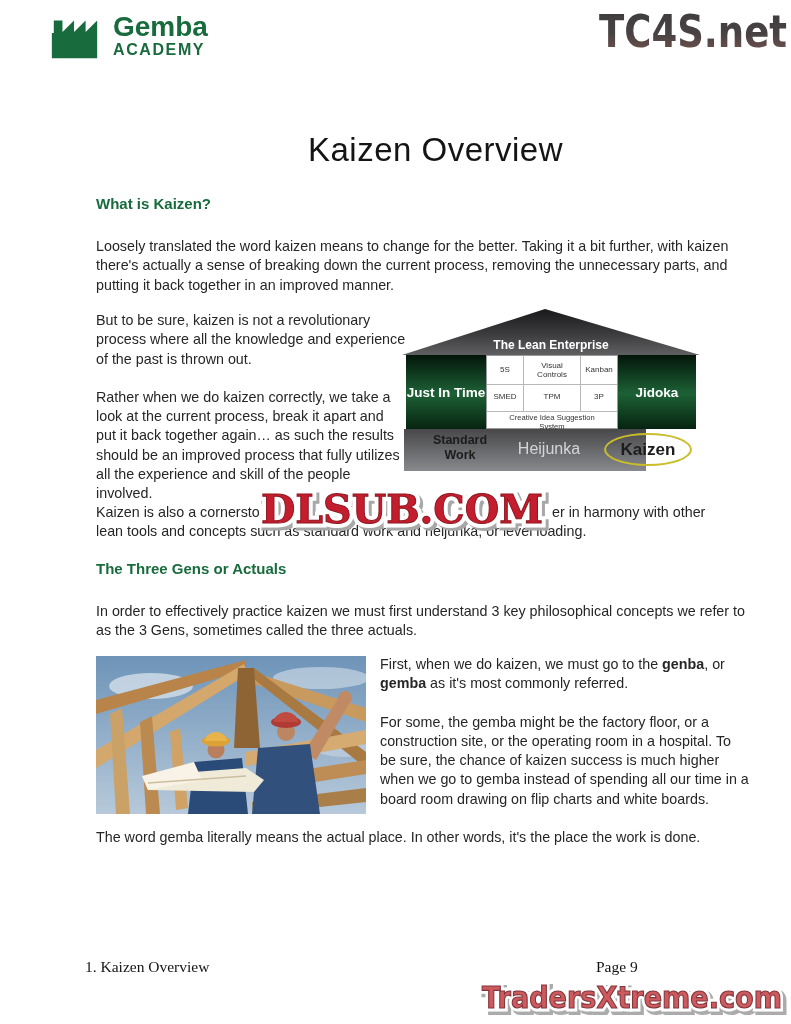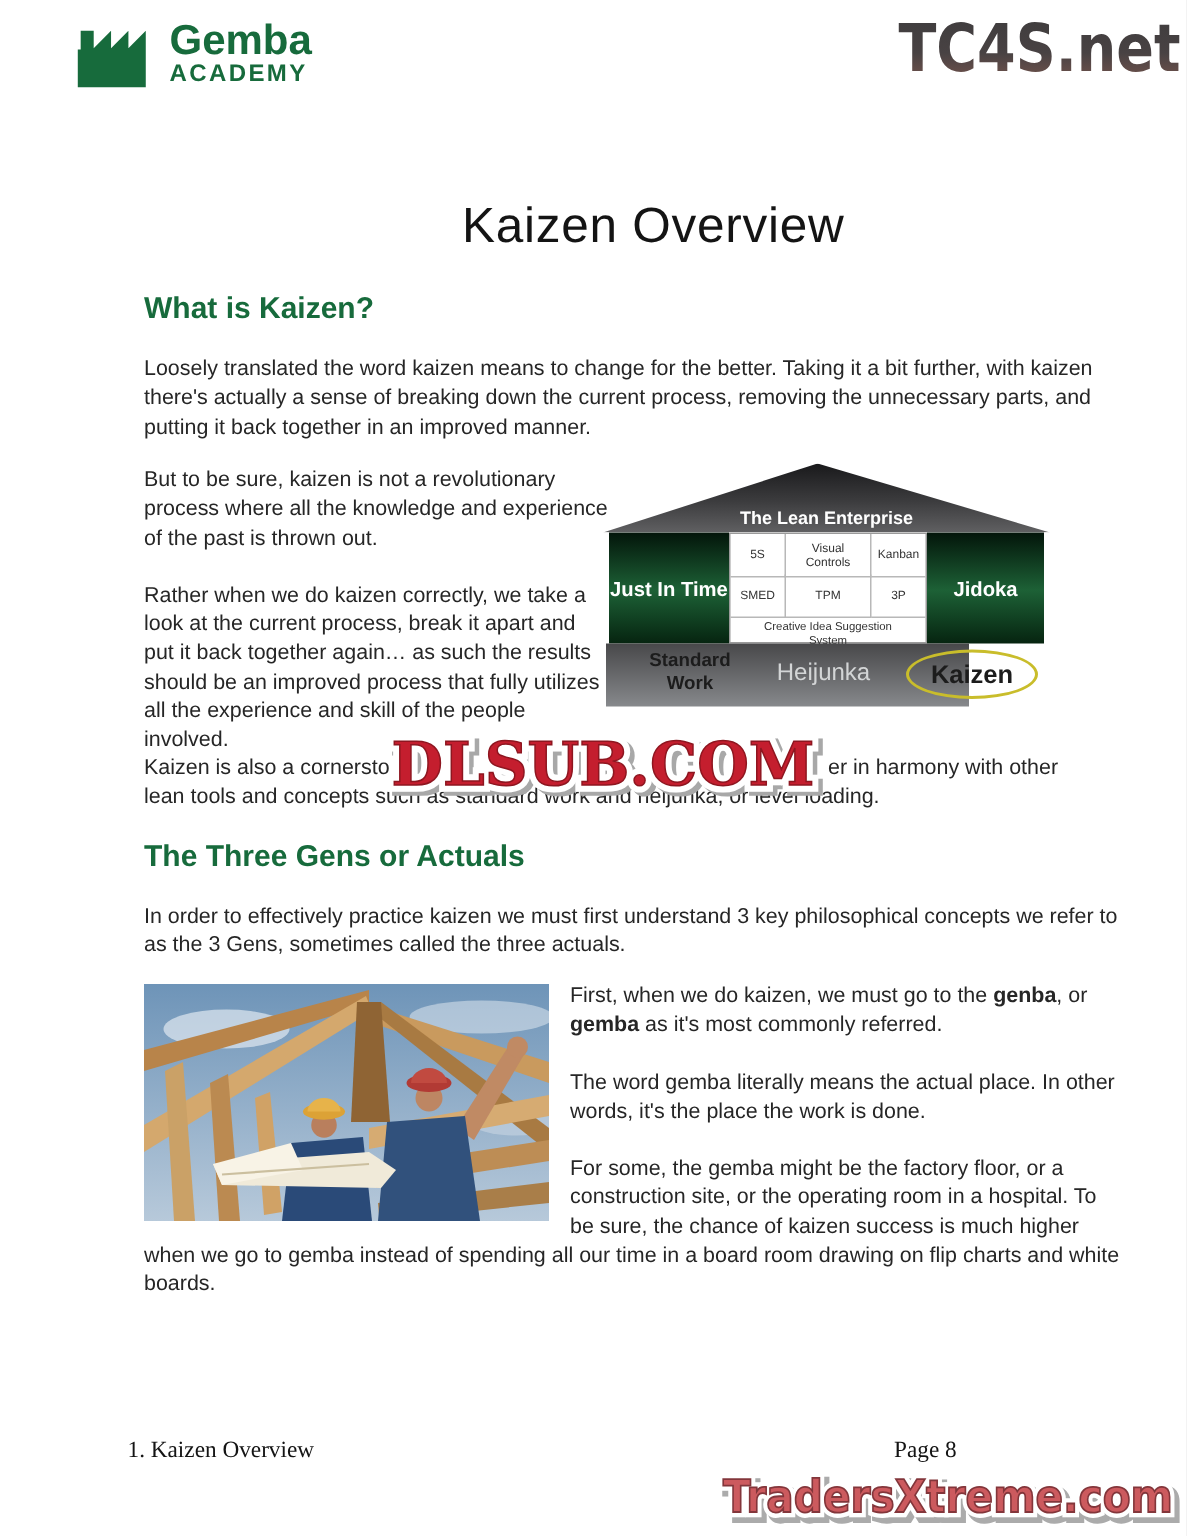--- a/index.html
+++ b/index.html
@@ -12,21 +12,21 @@
   .logo { position:absolute; left:46px; top:8px; display:flex; align-items:center; gap:9px; }
   .logo-mark { width:58px; height:54px; }
   .logo-text { display:flex; flex-direction:column; }
   .logo-name { font-size:28px; font-weight:bold; color:#176B3C; line-height:1.05; }
   .logo-sub  { font-size:16px; font-weight:bold; color:#176B3C; letter-spacing:1.6px; line-height:1.1; }
   .tc4s { position:absolute; left:595px; top:2px; width:196px; height:60px; }
 
   
   .doc-title { position:absolute; top:131px; left:0; width:100%; text-align:center;
                font-size:33px; font-weight:normal; color:#141414; letter-spacing:0.5px;padding-left:40px; }
-  .h-green { position:absolute; left:96px; font-size:20px; font-weight:bold; color:#176B3C; }
+  .h-green { position:absolute; left:96px; font-size:15px; font-weight:bold; color:#176B3C; }
   .h-what { top:195px; } .h-gens { top:560px; }
 
   
   .para { position:absolute; left:96px; width:654px; font-size:14.3px; line-height:19.3px; }
   .p-intro { top:237px; }
   .col-left { position:absolute; left:96px; top:311px; width:310px; font-size:14.3px; line-height:19.3px; }
   .col-left p { margin:0 0 19px 0; }
   .p-cornerstone { top:503px; }
   .corner-line1 { position:relative; height:19.3px; white-space:nowrap; }
   .corner-right { position:absolute; left:456px; top:0; }
@@ -183,26 +183,26 @@
       <path d="M178,66 a12,10 0 0 1 24,0 z" fill="#c14a40"></path>
       <polygon points="98,106 146,102 152,158 92,158" fill="#2a4a78"></polygon>
       <circle cx="120" cy="94" r="8.5" fill="#b97f5d"></circle>
       <ellipse cx="120" cy="85" rx="14" ry="5.5" fill="#dca236"></ellipse>
       <path d="M109,85 a11,9 0 0 1 22,0 z" fill="#e7b34a"></path>
       <polygon points="46,120 150,112 168,124 158,136 52,134" fill="#f0ead9"></polygon>
       <polygon points="46,120 98,106 106,124 52,134" fill="#f8f3e6"></polygon>
       <path d="M52,127 L150,120" stroke="#cbbf9f" stroke-width="1.5" fill="none"></path>
     </svg>
     <p><span>First, when we do kaizen, we must go to the </span><span class="bold">genba</span><span>, or </span><span class="bold">gemba</span><span> as it's most commonly referred.</span></p>
+    <p>For some, the gemba might be the factory floor, or a construction site, or the operating room in a hospital.  To be sure, the chance of kaizen success is much higher when we go to gemba instead of spending all our time in a board room drawing on flip charts and white boards.</p>
     <p>The word gemba literally means the actual place. In other words, it's the place the work is done.</p>
-    <p>For some, the gemba might be the factory floor, or a construction site, or the operating room in a hospital.  To be sure, the chance of kaizen success is much higher when we go to gemba instead of spending all our time in a board room drawing on flip charts and white boards.</p>
   </div>
 
   <div class="footer-text f-left">1. Kaizen Overview</div>
-  <div class="footer-text f-right">Page 8</div>
+  <div class="footer-text f-right">Page 9</div>
 
   <svg class="traders" viewBox="0 0 318 48">
     <text x="161" y="37" text-anchor="middle" font-family="DejaVu Sans, sans-serif" font-weight="bold" font-size="30" textLength="300" lengthAdjust="spacingAndGlyphs" fill="#ababab" stroke="#ababab" stroke-width="8" paint-order="stroke">TradersXtreme.com</text>
     <text x="158" y="34" text-anchor="middle" font-family="DejaVu Sans, sans-serif" font-weight="bold" font-size="30" textLength="300" lengthAdjust="spacingAndGlyphs" fill="#cc5a5e" stroke="#ffffff" stroke-width="7" paint-order="stroke">TradersXtreme.com</text>
     <text x="158" y="34" text-anchor="middle" font-family="DejaVu Sans, sans-serif" font-weight="bold" font-size="30" textLength="300" lengthAdjust="spacingAndGlyphs" fill="none" stroke="#83363b" stroke-width="1.2">TradersXtreme.com</text>
   </svg>
 
 </div>
 
 </body></html>

